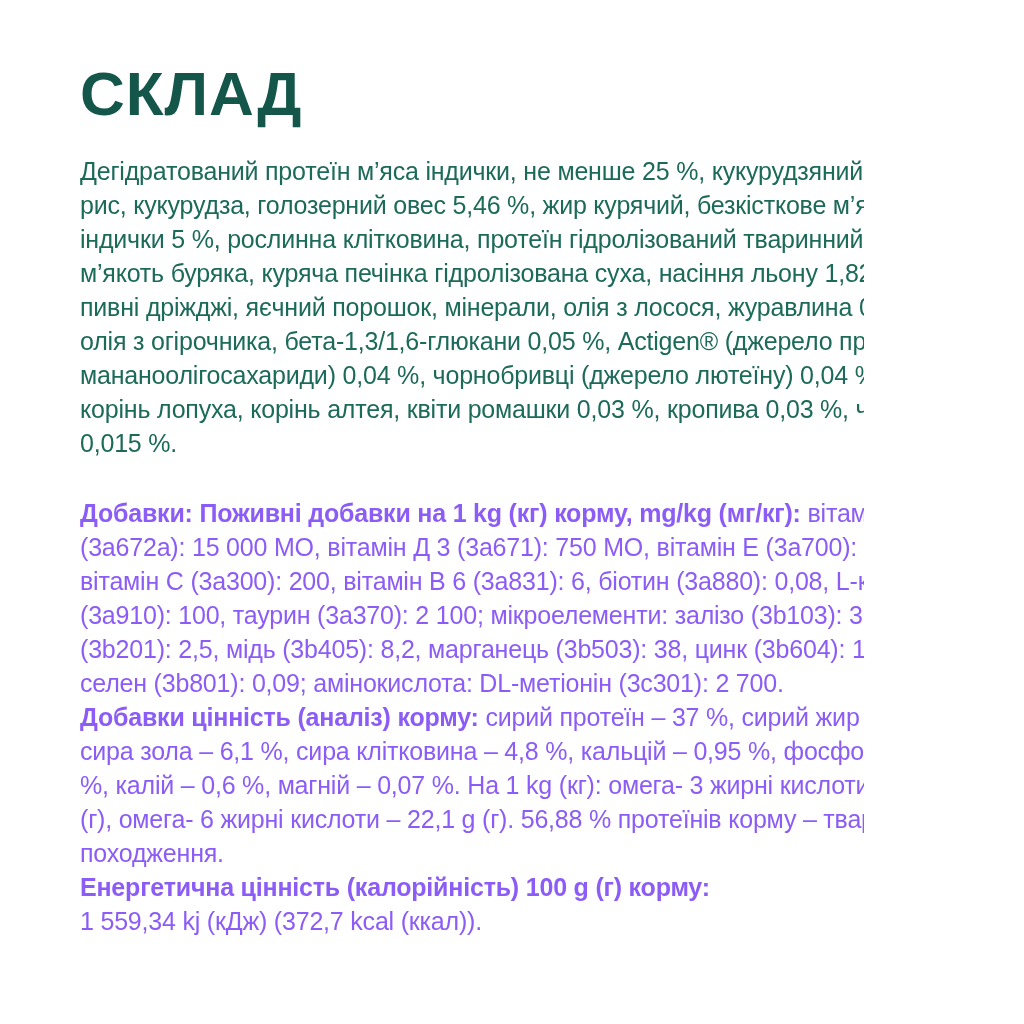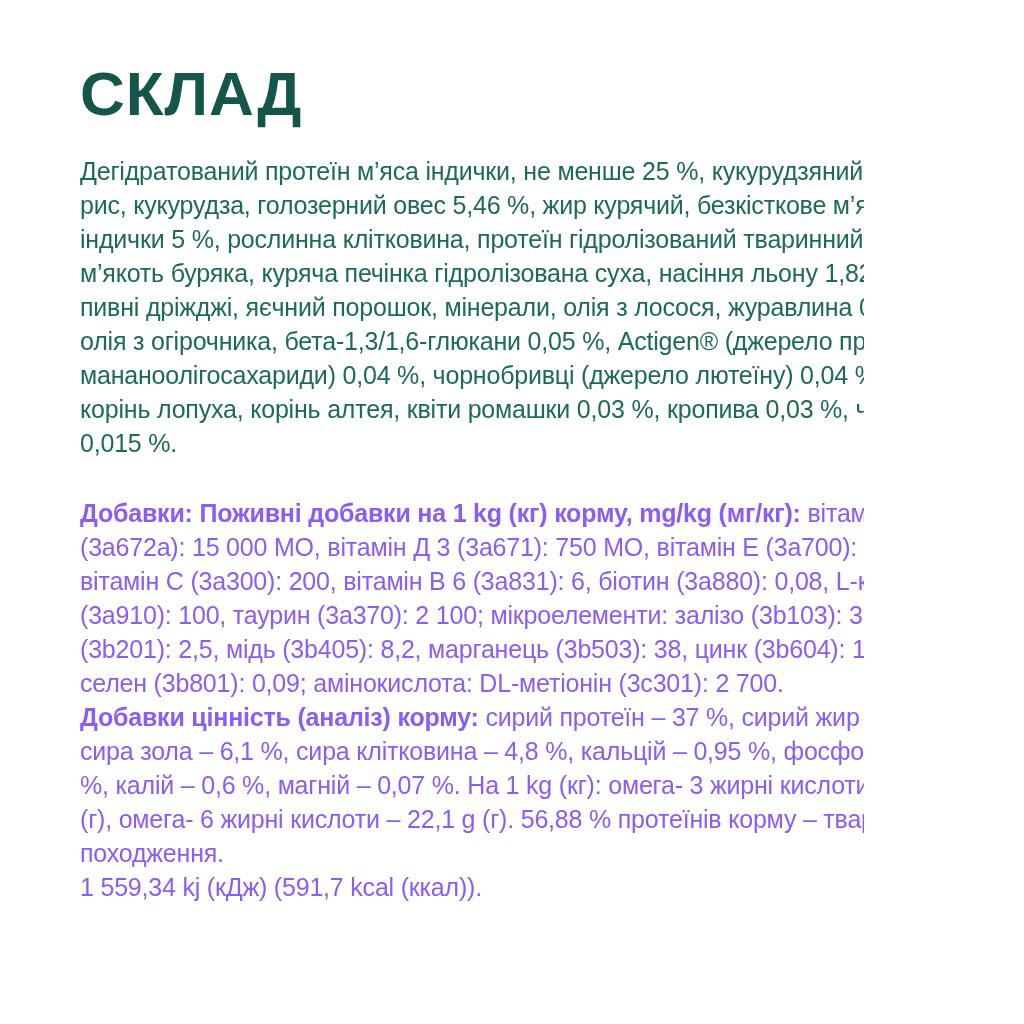--- a/index.html
+++ b/index.html
@@ -56,17 +56,17 @@
   <h1 class="page-title">СКЛАД</h1>
 
   <p class="text-block composition-text">Дегідратований протеїн м’яса індички, не менше 25 %, кукурудзяний білок, рис, кукурудза, голозерний овес 5,46 %, жир курячий, безкісткове м’ясо індички 5 %, рослинна клітковина, протеїн гідролізований тваринний 3,5 %, м’якоть буряка, куряча печінка гідролізована суха, насіння льону 1,82 %, пивні дріжджі, яєчний порошок, мінерали, олія з лосося, журавлина 0,2 %, олія з огірочника, бета-1,3/1,6-глюкани 0,05 %, Actigen® (джерело пребіотик-мананоолігосахариди) 0,04 %, чорнобривці (джерело лютеїну) 0,04 %, корінь лопуха, корінь алтея, квіти ромашки 0,03 %, кропива 0,03 %, чебрець 0,015 %.</p>
 
   <div class="text-block gray-block">
 
     <p><b>Добавки: Поживні добавки на 1 kg (кг) корму, mg/kg (мг/кг):</b><span> вітамін А (3а672а): 15 000 МО, вітамін Д 3 (3а671): 750 МО, вітамін Е (3а700): 600, вітамін С (3а300): 200, вітамін В 6 (3а831): 6, біотин (3а880): 0,08, L-карнітин (3а910): 100, таурин (3а370): 2 100; мікроелементи: залізо (3b103): 35, йод (3b201): 2,5, мідь (3b405): 8,2, марганець (3b503): 38, цинк (3b604): 148, селен (3b801): 0,09; амінокислота: DL-метіонін (3с301): 2 700.</span></p>
 
     <p><b>Добавки цінність (аналіз) корму:</b><span> сирий протеїн – 37 %, сирий жир – 12 %, сира зола – 6,1 %, сира клітковина – 4,8 %, кальцій – 0,95 %, фосфор – 0,86 %, калій – 0,6 %, магній – 0,07 %. На 1 kg (кг): омега- 3 жирні кислоти – 5,1 g (г), омега- 6 жирні кислоти – 22,1 g (г). 56,88 % протеїнів корму – тваринного походження.</span></p>
 
-    <p><span class="energy-value">1 559,34 kj (кДж) (591,7 kcal (ккал)).</span></p>
+    <p><b>Енергетична цінність (калорійність) 100 g (г) корму:</b><span class="energy-value">1 559,34 kj (кДж) (372,7 kcal (ккал)).</span></p>
 
   </div>
 
 </div>
 
 </body></html>

